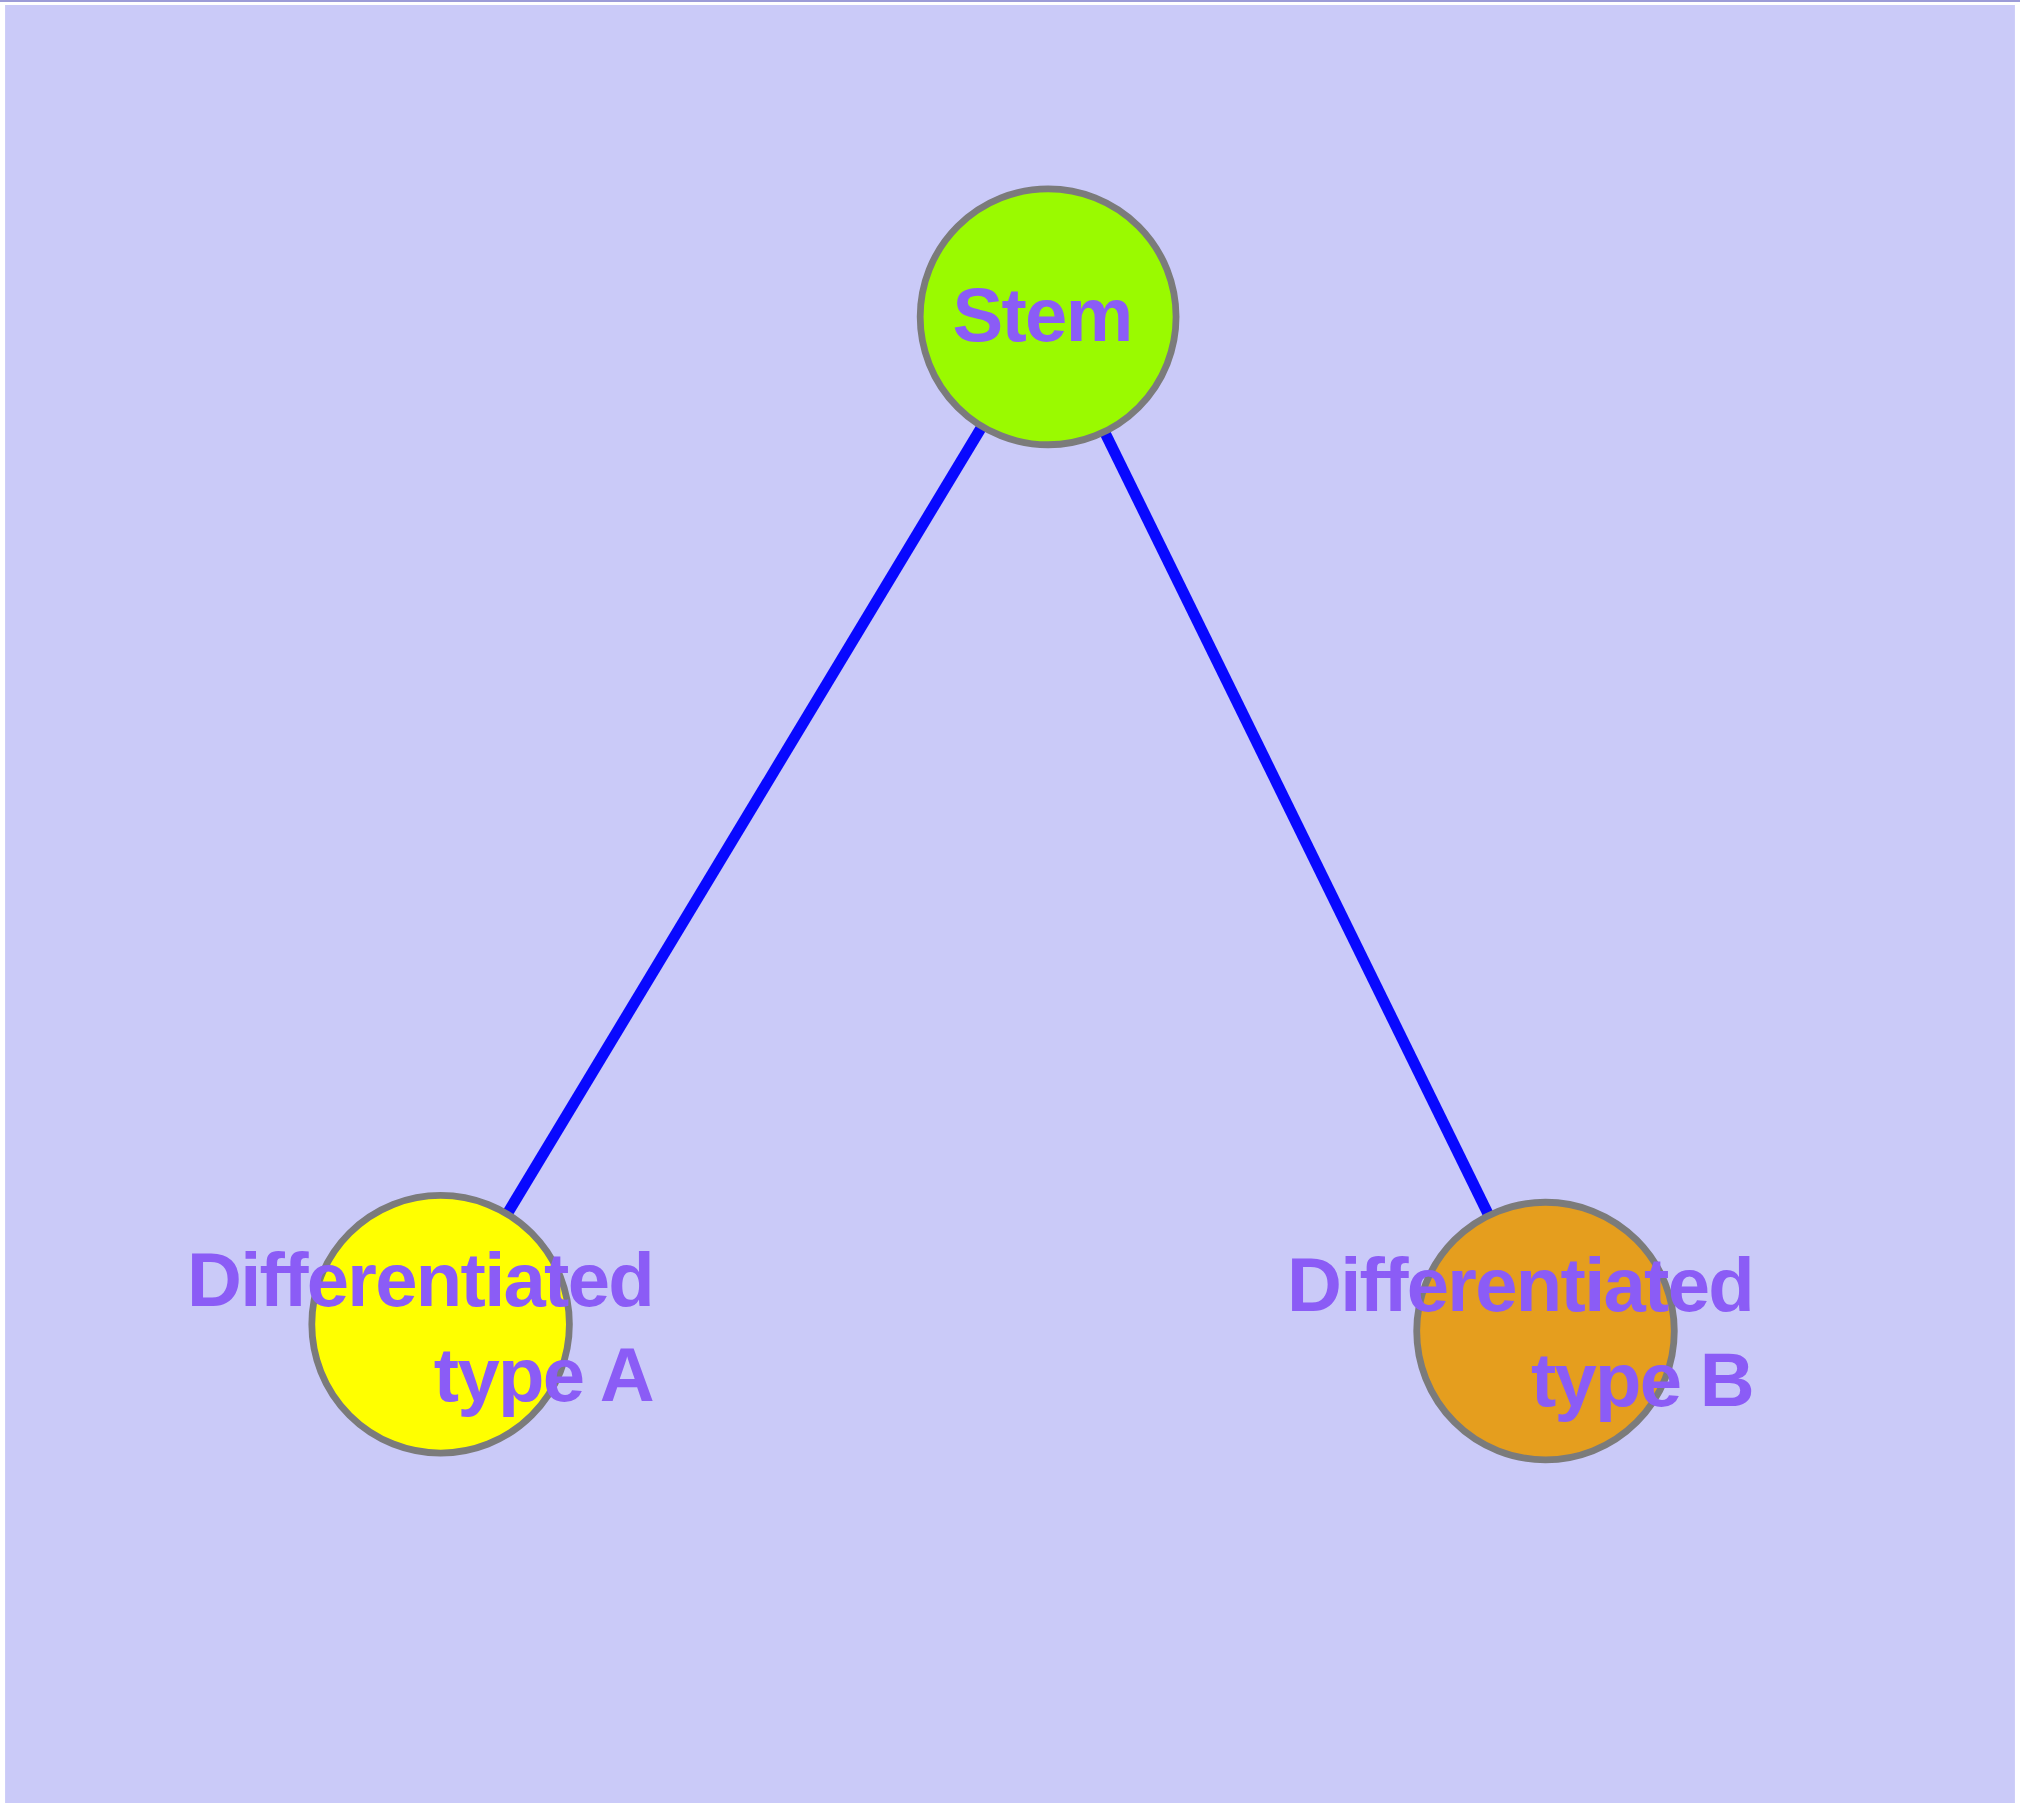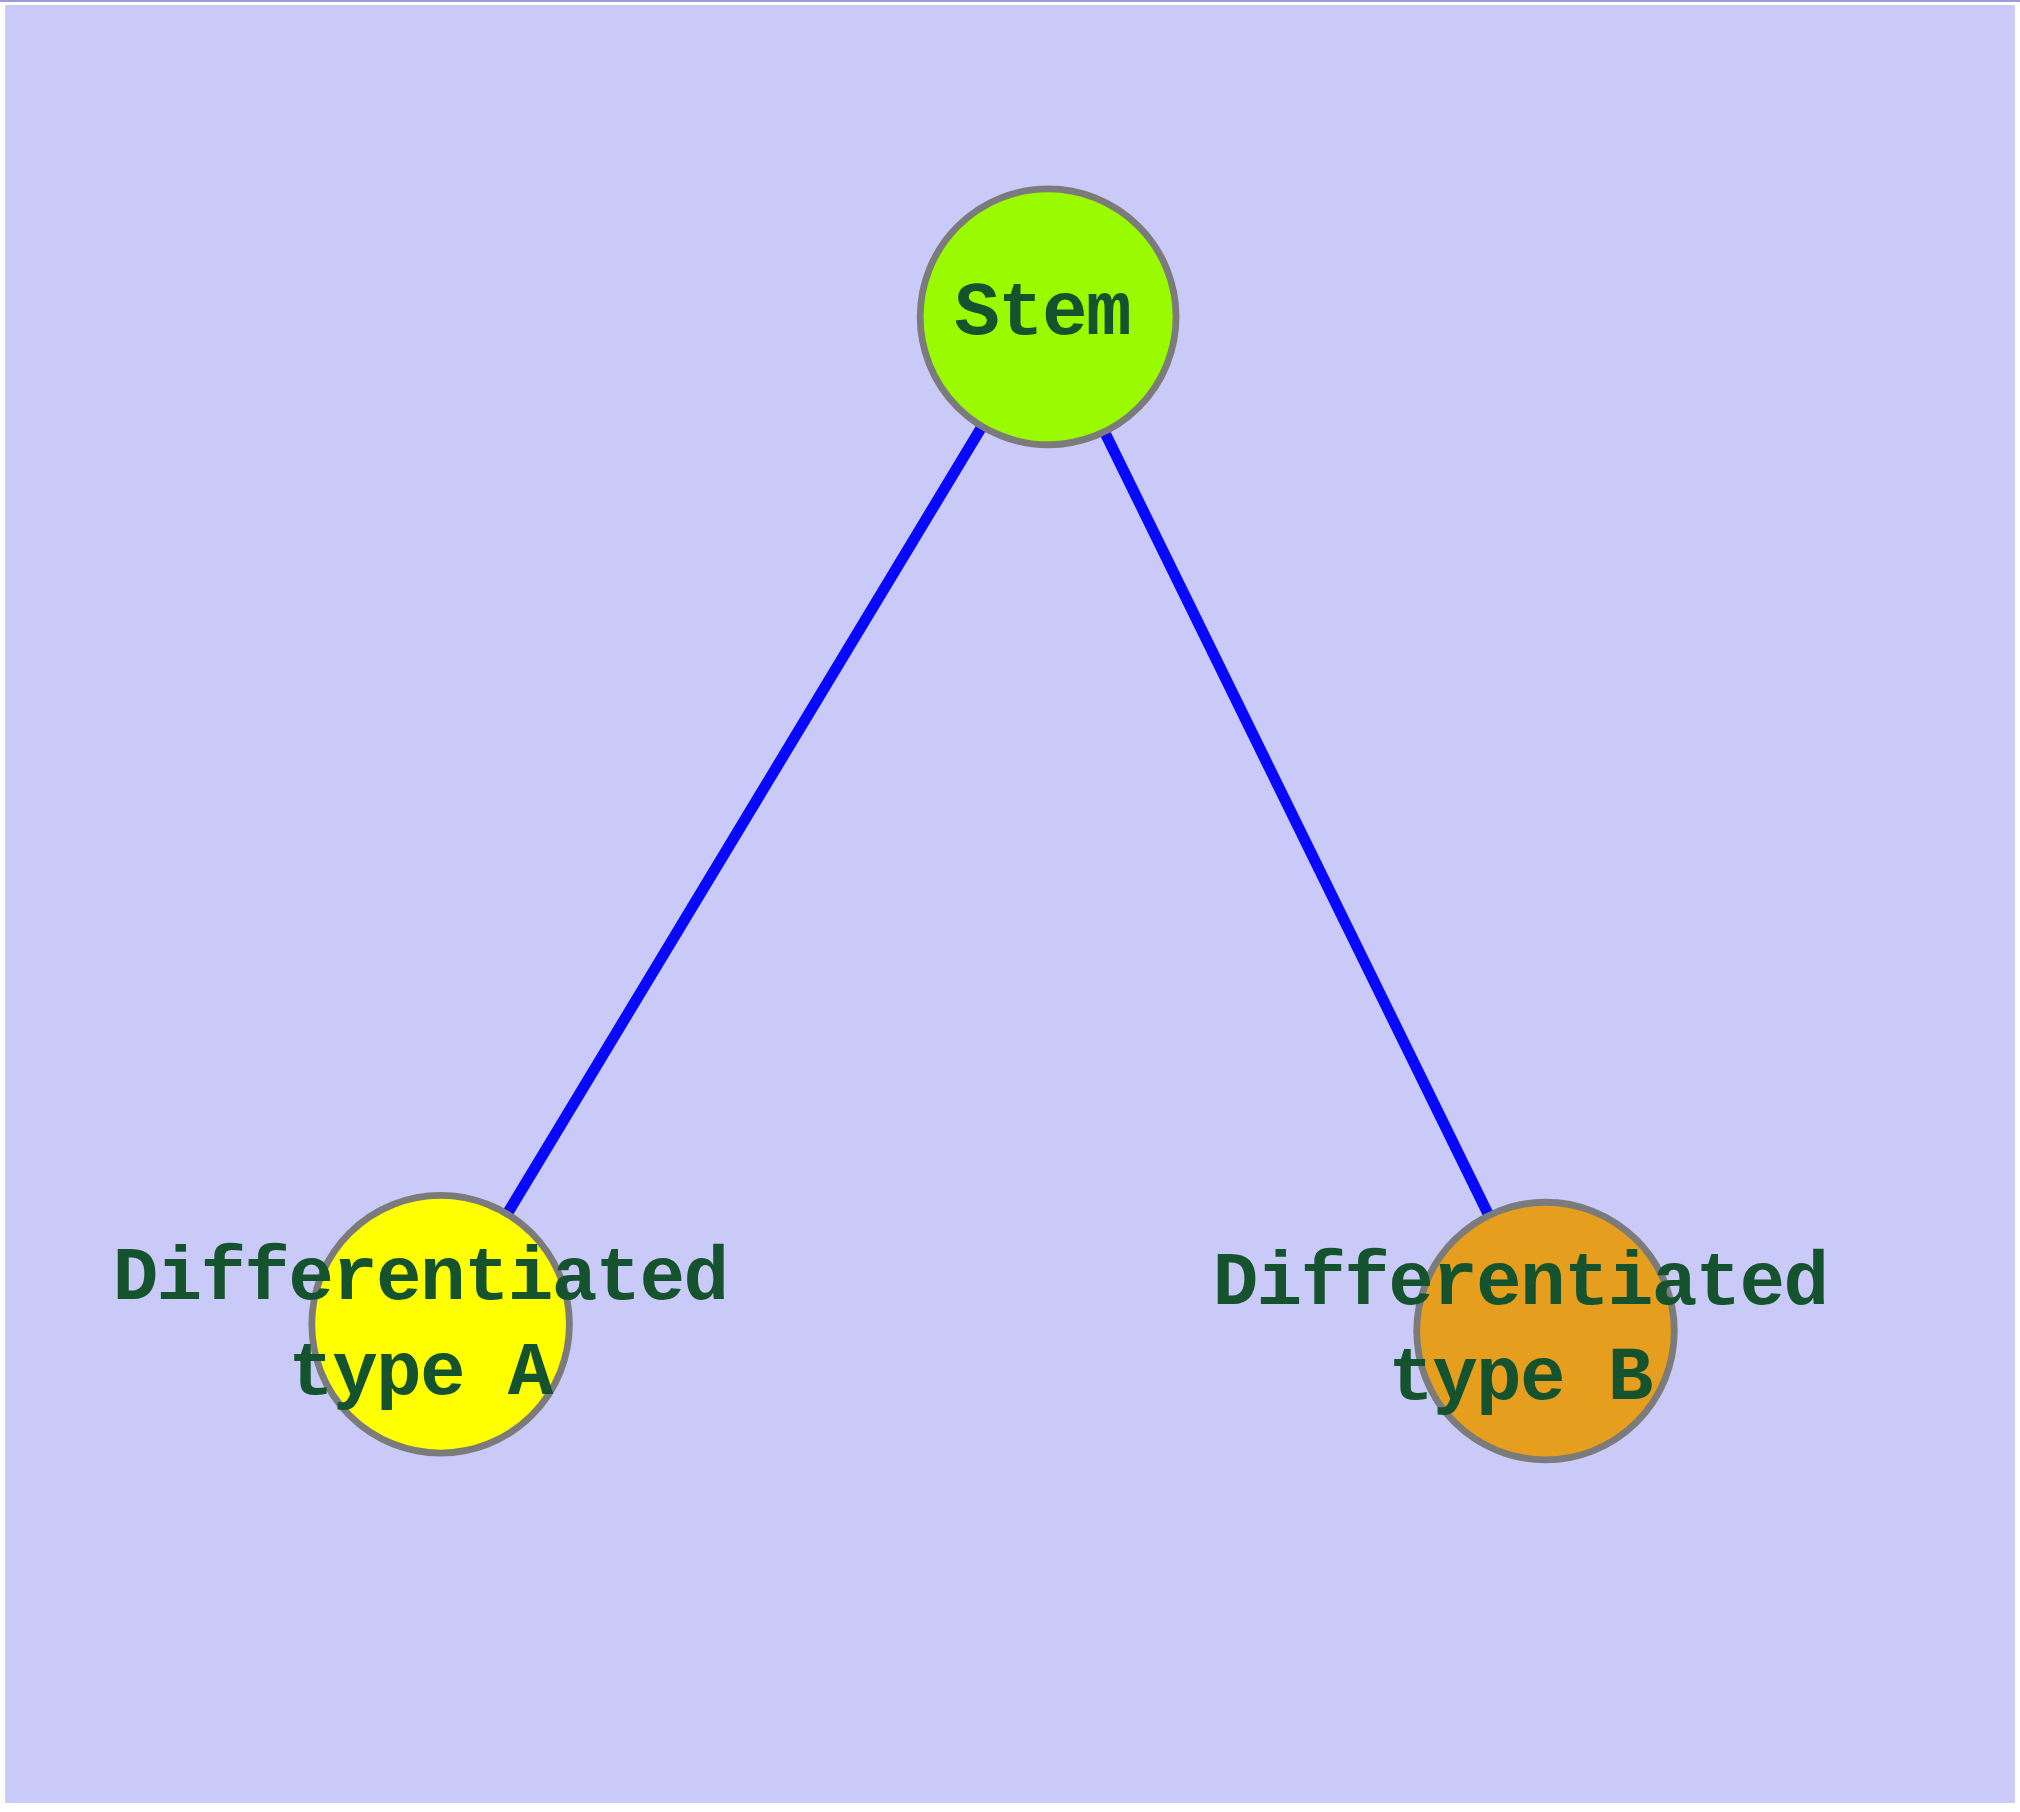--- a/index.html
+++ b/index.html
@@ -26,29 +26,28 @@
     position: absolute;
     top: 5.1px;
     left: 5.1px;
     width: 2010px;
     height: 1798px;
   }
   svg { display: block; }
   .node-label {
     position: absolute;
     transform: translate(-50%, -50%);
-    text-align: center;
-    color: #14532d;
+    text-align: right;
+    color: #8b5cf6;
     font-weight: bold;
     font-size: 76px;
     line-height: 95px;
     letter-spacing: -1.7px;
     white-space: pre-line;
     pointer-events: none;
-    font-family: Liberation Mono, monospace;
   }
   .label-stem   { left: 1042px; top: 314px;  }
   .label-type-a { left: 420px;  top: 1327px; }
   .label-type-b { left: 1520px; top: 1332px; }
 </style>
 </head>
 <body>
 
 <div class="stage">
 

